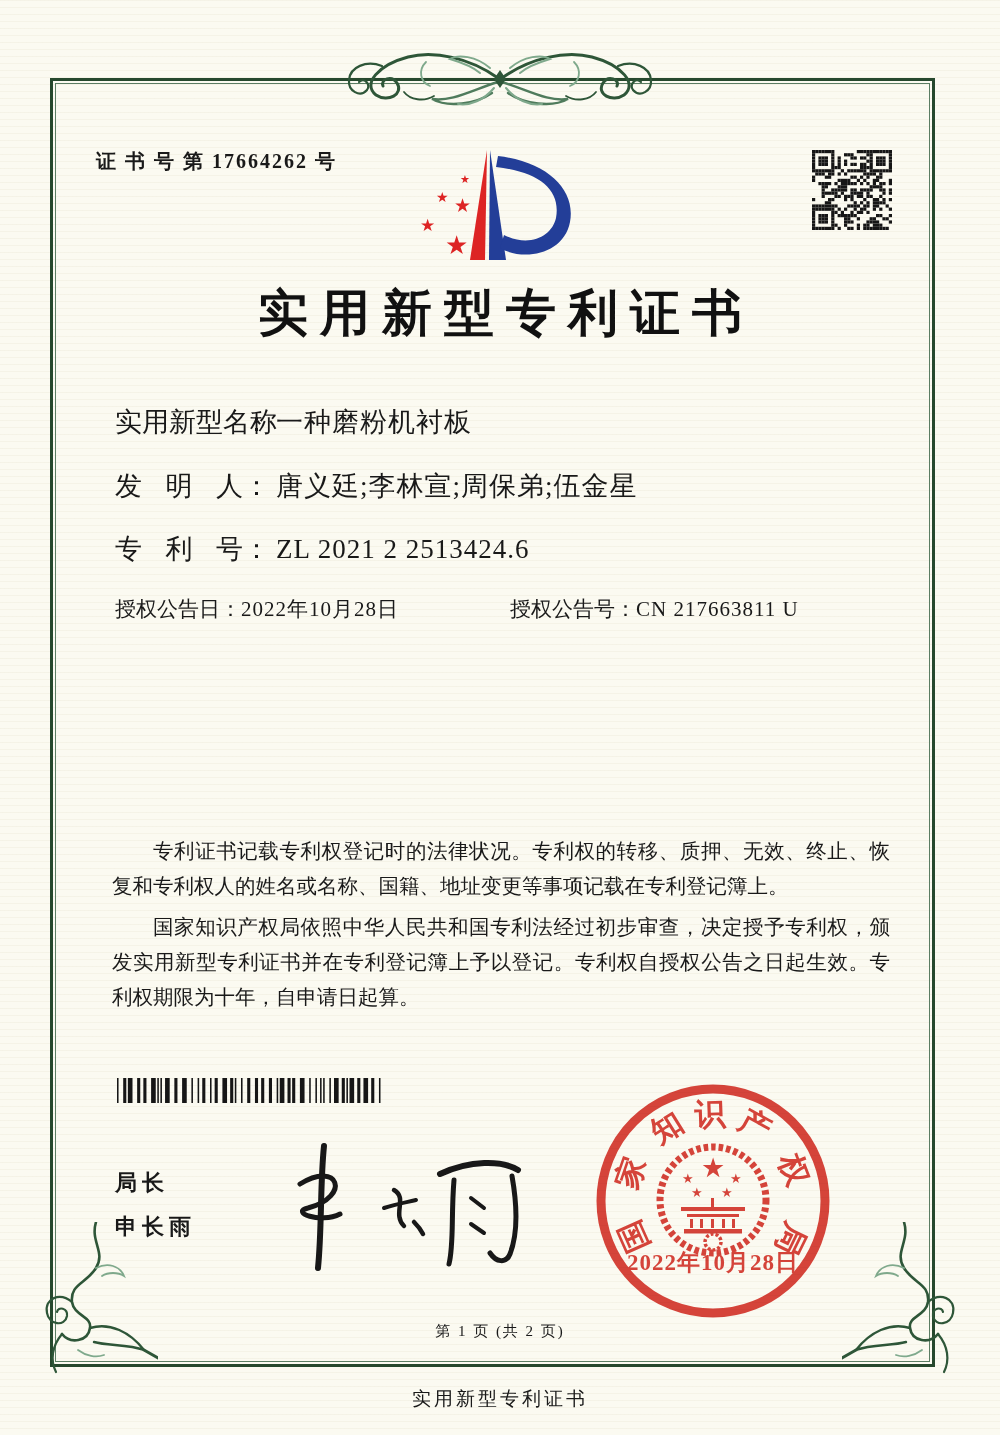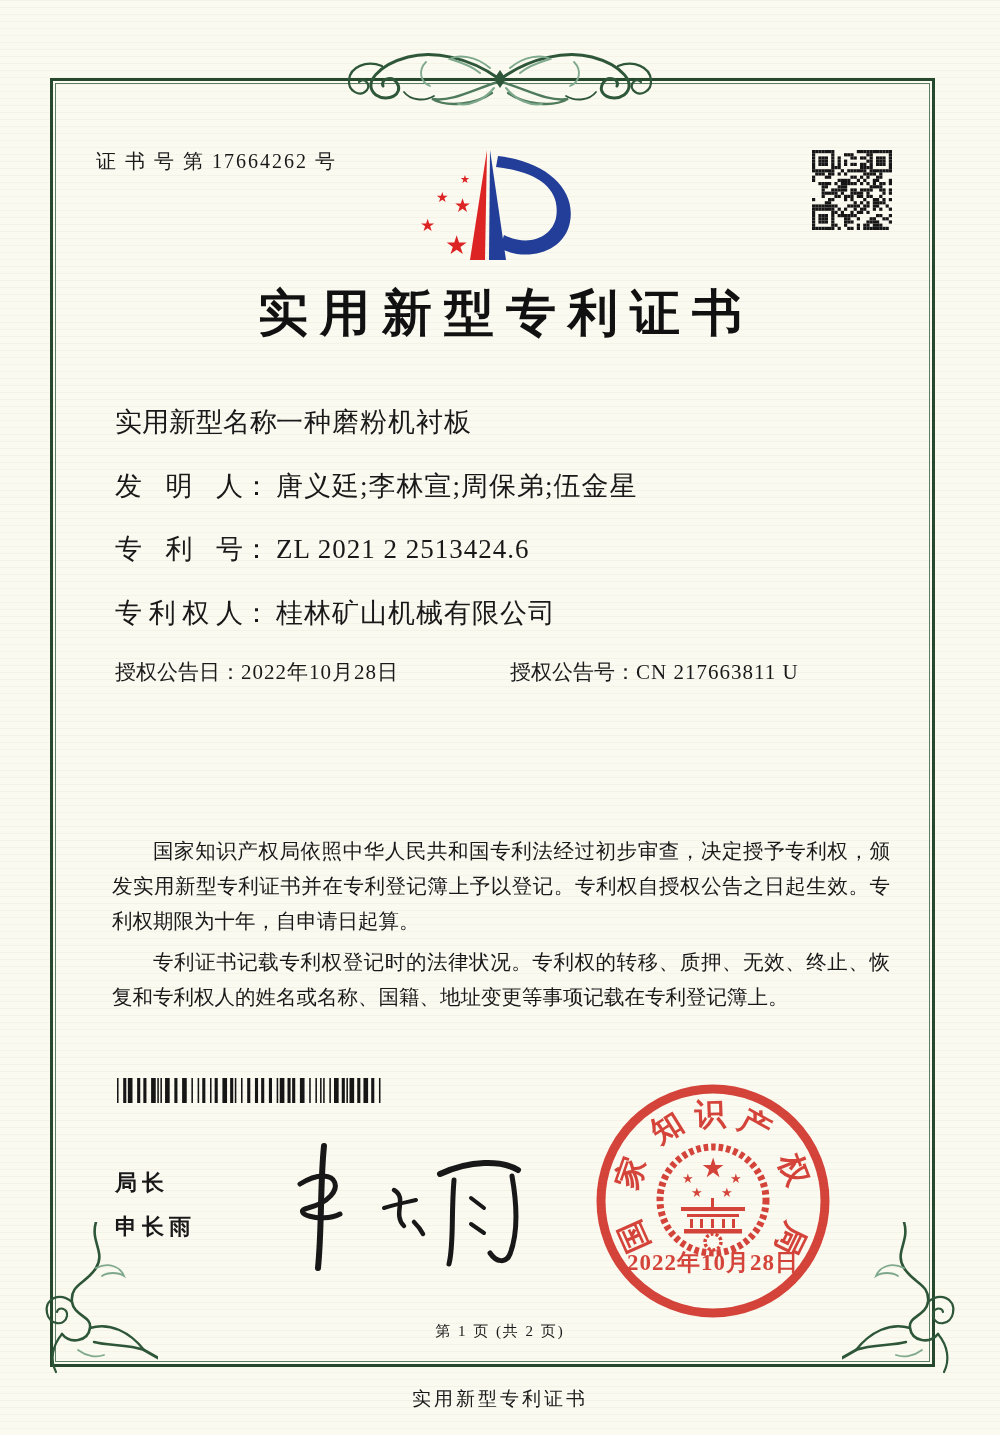--- a/index.html
+++ b/index.html
@@ -13,21 +13,21 @@
     color:#191919;
   }
   
   .frame{position:absolute;left:50px;top:78px;width:879px;height:1283px;border:3px solid #26482d;}
   .frame-inner{position:absolute;left:2px;top:2px;right:2px;bottom:2px;border:1px solid #5b7d63;}
   .ornament-top{position:absolute;left:330px;top:40px;width:340px;height:76px;z-index:3;}
   .flourish{position:absolute;width:124px;height:152px;z-index:3;}
   .flourish.bl{left:34px;top:1222px;}
   .flourish.br{left:842px;top:1222px;}
   
-  .cert-no{position:absolute;left:96px;top:148px;font-size:20px;letter-spacing:2px;}
+  .cert-no{position:absolute;left:96px;top:148px;font-size:20px;letter-spacing:2px;font-weight:bold;}
   .logo{position:absolute;left:390px;top:138px;width:222px;height:140px;}
   .qr{position:absolute;left:812px;top:150px;width:80px;height:80px;}
   .title{position:absolute;left:0;top:280px;width:100%;text-align:center;
          font-size:50px;font-weight:bold;letter-spacing:12px;text-indent:12px;color:#111;}
   
   .fields{position:absolute;left:115px;top:404px;width:770px;}
   .field-row{position:relative;height:63.5px;font-size:27px;white-space:nowrap;}
   .f-label{display:inline-block;width:128px;text-align:justify;text-align-last:justify;vertical-align:top;}
   .f-colon{display:inline-block;margin-right:6px;}
   .f-value{letter-spacing:1px;}
@@ -441,34 +441,31 @@
   <div class="fields">
     <div class="field-row">
       <span class="f-label">实用新型名称</span><span class="f-colon">：</span><span class="f-value">一种磨粉机衬板</span>
     </div>
     <div class="field-row">
       <span class="f-label">发明人</span><span class="f-colon">：</span><span class="f-value">唐义廷;李林宣;周保弟;伍金星</span>
     </div>
     <div class="field-row">
       <span class="f-label">专利号</span><span class="f-colon">：</span><span class="f-value">ZL 2021 2 2513424.6</span>
     </div>
-    <div class="field-row">
-      <span class="f-label">专利权人</span><span class="f-colon">：</span><span class="f-value">桂林矿山机械有限公司</span>
-    </div>
     <div class="grant-row">
       <span>授权公告日</span><span>：</span><span class="f-value">2022年10月28日</span>
       <span class="grant-right">
         <span>授权公告号</span><span>：</span><span class="f-value">CN 217663811 U</span>
       </span>
     </div>
   </div>
 
   <div class="paras">
+    <p>专利证书记载专利权登记时的法律状况。专利权的转移、质押、无效、终止、恢复和专利权人的姓名或名称、国籍、地址变更等事项记载在专利登记簿上。</p>
     <p>国家知识产权局依照中华人民共和国专利法经过初步审查，决定授予专利权，颁发实用新型专利证书并在专利登记簿上予以登记。专利权自授权公告之日起生效。专利权期限为十年，自申请日起算。</p>
-    <p>专利证书记载专利权登记时的法律状况。专利权的转移、质押、无效、终止、恢复和专利权人的姓名或名称、国籍、地址变更等事项记载在专利登记簿上。</p>
   </div>
 
   <svg class="barcode" id="barcode-svg" viewBox="0 0 270 25" preserveAspectRatio="none">
       <rect x="2.00" y="0" width="1.55" height="25" fill="#161616"></rect>
       <rect x="8.20" y="0" width="3.10" height="25" fill="#161616"></rect>
       <rect x="12.85" y="0" width="4.65" height="25" fill="#161616"></rect>
       <rect x="22.15" y="0" width="3.10" height="25" fill="#161616"></rect>
       <rect x="28.35" y="0" width="3.10" height="25" fill="#161616"></rect>
       <rect x="36.10" y="0" width="4.65" height="25" fill="#161616"></rect>
       <rect x="42.30" y="0" width="1.55" height="25" fill="#161616"></rect>

